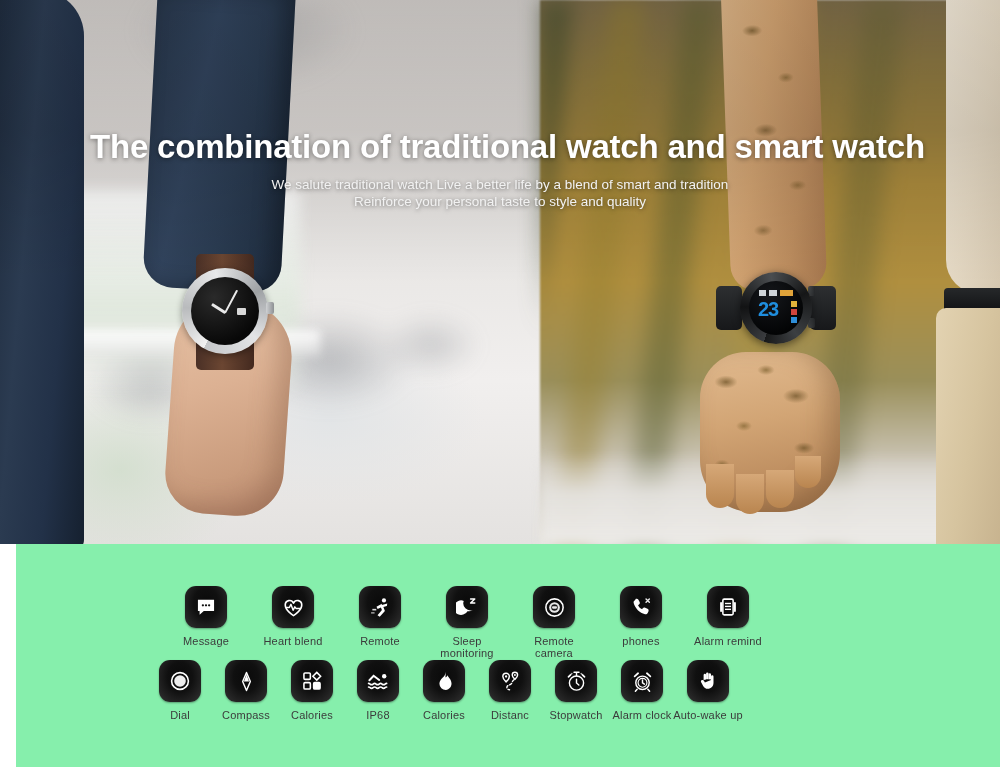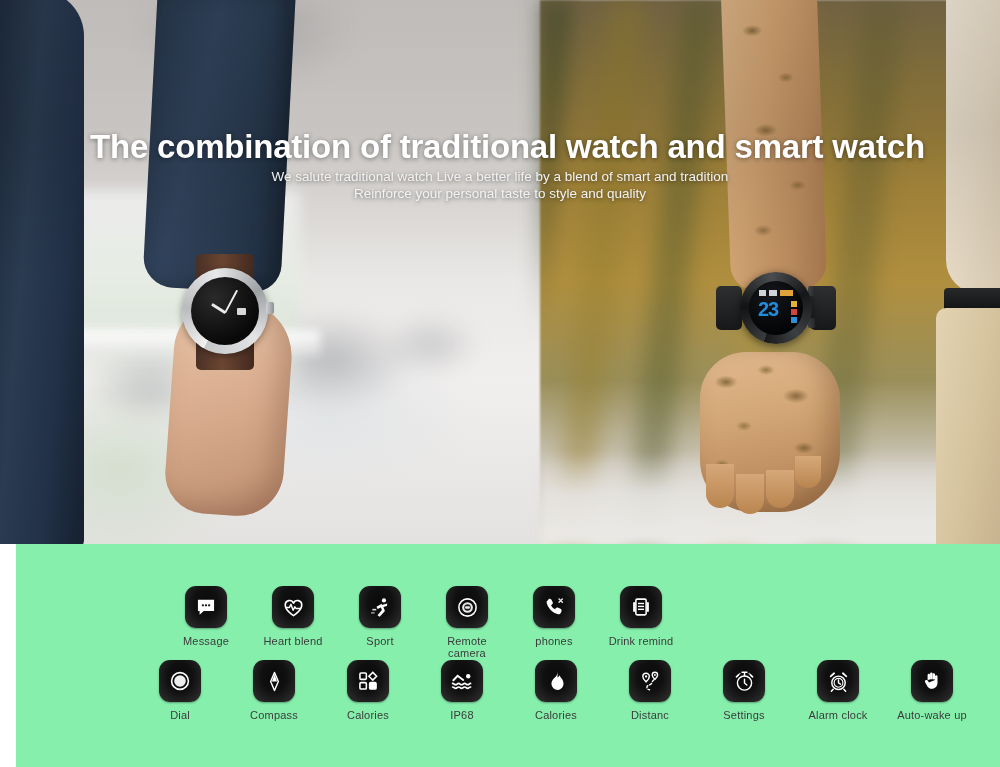--- a/index.html
+++ b/index.html
@@ -205,32 +205,32 @@
 
   
   .hero-copy { position:absolute; left:0; top:0; width:1000px; }
   .hero-title {
     position:absolute; left:90px; top:128px; width:850px;
     font-size: 33px; font-weight: 700; color:#ffffff;
     letter-spacing:-0.2px; white-space:nowrap;
     text-shadow: 0 1px 5px rgba(0,0,0,.45);
   }
   .hero-sub {
-    position:absolute; left:0; top:168px; width:1000px;
+    position:absolute; left:0; top:176px; width:1000px;
     text-align:center; color:#f2f2f2;
     font-size: 13.5px; line-height: 17px;
     text-shadow: 0 1px 4px rgba(0,0,0,.5);
   }
   .hero-sub div { white-space:nowrap; }
 
   
   .features { position:absolute; left:16px; top:544px; width:1000px; height:223px; background:#86efac; }
   .feat-row { position:absolute; display:flex; }
   .feat-row.row1 { left:168px; top:42px; gap:43px; }
-  .feat-row.row2 { left:142px; top:116px; gap:50px; }
+  .feat-row.row2 { left:142px; top:116px; gap:22px; }
 
   .feat { width: 44px; display:flex; flex-direction:column; align-items:center; }
   .tile {
     width: 42px; height: 42px; border-radius: 11px;
     background: radial-gradient(ellipse at 50% 40%, #0a0a0a 0%, #101010 42%, #2a2a2a 86%, #3a3a3a 100%);
     display:flex; align-items:center; justify-content:center;
     box-shadow: 0 1px 2px rgba(0,0,0,.35);
     flex: none;
   }
   .tile svg { display:block; }
@@ -343,23 +343,32 @@
 
       <div class="feat">
         <div class="tile">
           <svg width="23" height="23" viewBox="0 0 24 24" fill="#fff">
             <circle cx="15.6" cy="4.6" r="2.2"></circle>
             <path d="M13.4 8.2l-5.6 3.1 1.2 2.3 3.4-1.6 1.1 2.6-4.6 5.6 2.3 1.5 5.4-6.1-1.6-4 3.6-1.1.5-2.6-5.7 1.5z"></path>
             <path d="M3.5 13.4h4.1v1.7H3.5z" opacity=".85"></path>
             <path d="M2.2 16.8h3.6v1.6H2.2z" opacity=".6"></path>
           </svg>
         </div>
-        <div class="feat-label">Sport</div>
-      </div>
-
+        <div class="feat-label">Remote</div>
+      </div>
+
+      <div class="feat">
+        <div class="tile">
+          <svg width="23" height="23" viewBox="0 0 24 24" fill="#fff">
+            <path d="M17.6 14.6A7.4 7.4 0 018.1 5.1a7.6 7.6 0 103.9 10.7 7.4 7.4 0 005.6-1.2z"></path>
+            <path d="M15.2 3.2h4.4l-4.4 4.1h4.4" fill="none" stroke="#fff" stroke-width="1.5" stroke-linecap="round" stroke-linejoin="round"></path>
+          </svg>
+        </div>
+        <div class="feat-label wrap">Sleep monitoring</div>
+      </div>
 
       <div class="feat">
         <div class="tile">
           <svg width="23" height="23" viewBox="0 0 24 24">
             <circle cx="12" cy="12" r="9" fill="none" stroke="#fff" stroke-width="1.6"></circle>
             <circle cx="12" cy="12" r="5.6" fill="#e9e9e9"></circle>
             <circle cx="12" cy="12" r="3.4" fill="#1a1a1a"></circle>
             <rect x="9.4" y="10.8" width="5.2" height="2.4" rx="1.1" fill="#e9e9e9"></rect>
           </svg>
         </div>
@@ -380,21 +389,21 @@
         <div class="tile">
           <svg width="22" height="22" viewBox="0 0 24 24">
             <rect x="6.4" y="3.4" width="11.2" height="17.2" rx="1.4" fill="none" stroke="#fff" stroke-width="1.7"></rect>
             <rect x="3.4" y="6.6" width="2.1" height="10.8" rx="1" fill="#fff"></rect>
             <rect x="18.5" y="6.6" width="2.1" height="10.8" rx="1" fill="#fff"></rect>
             <rect x="8.7" y="7.4" width="6.6" height="1.5" fill="#fff"></rect>
             <rect x="8.7" y="10.6" width="6.6" height="1.5" fill="#fff"></rect>
             <rect x="8.7" y="13.8" width="6.6" height="1.5" fill="#fff"></rect>
           </svg>
         </div>
-        <div class="feat-label">Drink remind</div>
+        <div class="feat-label">Alarm remind</div>
       </div>
 
     </div>
 
     <div class="feat-row row2">
 
       <div class="feat">
         <div class="tile">
           <svg width="24" height="24" viewBox="0 0 24 24">
             <circle cx="12" cy="12" r="8.4" fill="none" stroke="#fff" stroke-width="1.6"></circle>
@@ -463,21 +472,21 @@
       <div class="feat">
         <div class="tile">
           <svg width="23" height="23" viewBox="0 0 24 24" fill="none" stroke="#fff" stroke-width="1.5" stroke-linecap="round">
             <circle cx="12" cy="13.6" r="7.4"></circle>
             <path d="M12 9.6v4l2.4 2"></path>
             <path d="M9.4 2.4h5.2M12 2.4v3.6"></path>
             <path d="M18.4 5.2l2 2M5.6 5.2l-2 2" stroke-width="1.7"></path>
             <path d="M16.8 3.6l2.6 2.6M7.2 3.6L4.6 6.2" opacity=".7"></path>
           </svg>
         </div>
-        <div class="feat-label">Settings</div>
+        <div class="feat-label">Stopwatch</div>
       </div>
 
       <div class="feat">
         <div class="tile">
           <svg width="23" height="23" viewBox="0 0 24 24" fill="none" stroke="#fff" stroke-width="1.5" stroke-linecap="round">
             <circle cx="12" cy="13.4" r="7"></circle>
             <circle cx="12" cy="13.4" r="4.6" stroke-width="1.2"></circle>
             <path d="M12 10.4v3l2 1.4"></path>
             <path d="M3.8 6.6l3.6-3.2M20.2 6.6l-3.6-3.2" stroke-width="1.8"></path>
             <path d="M6.4 20.2l-1.8 2M17.6 20.2l1.8 2" stroke-width="1.6"></path>

